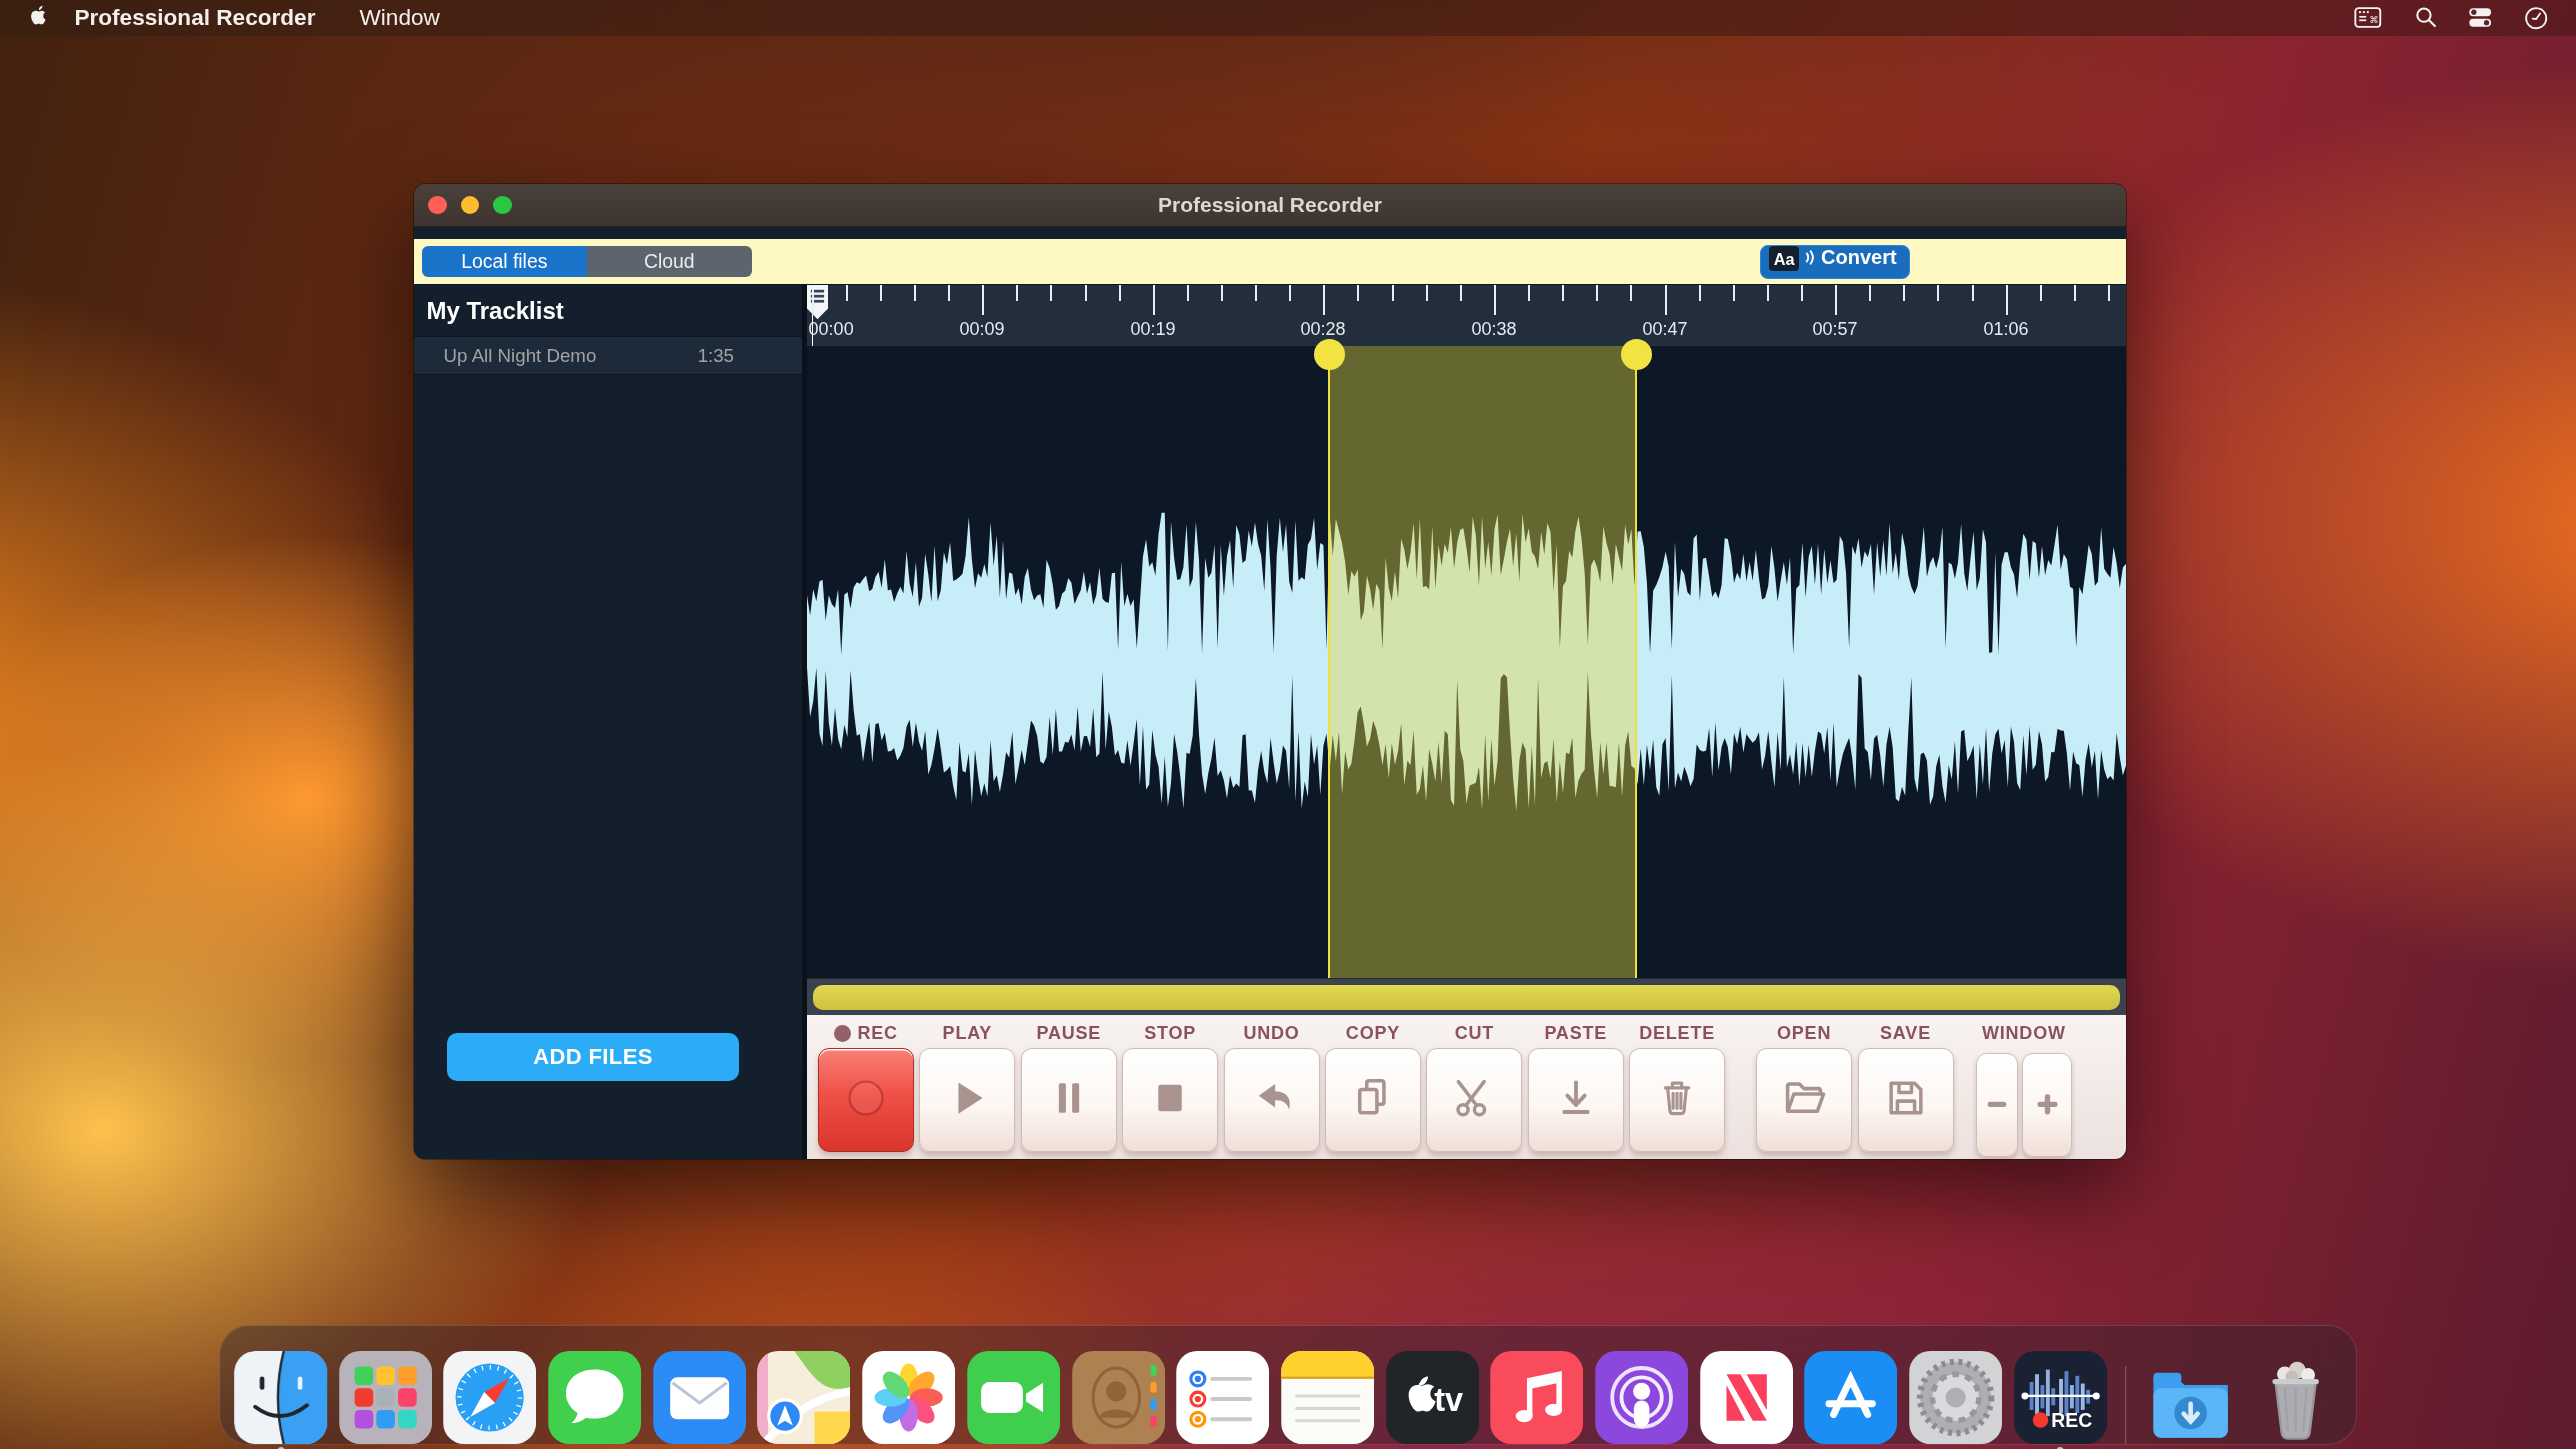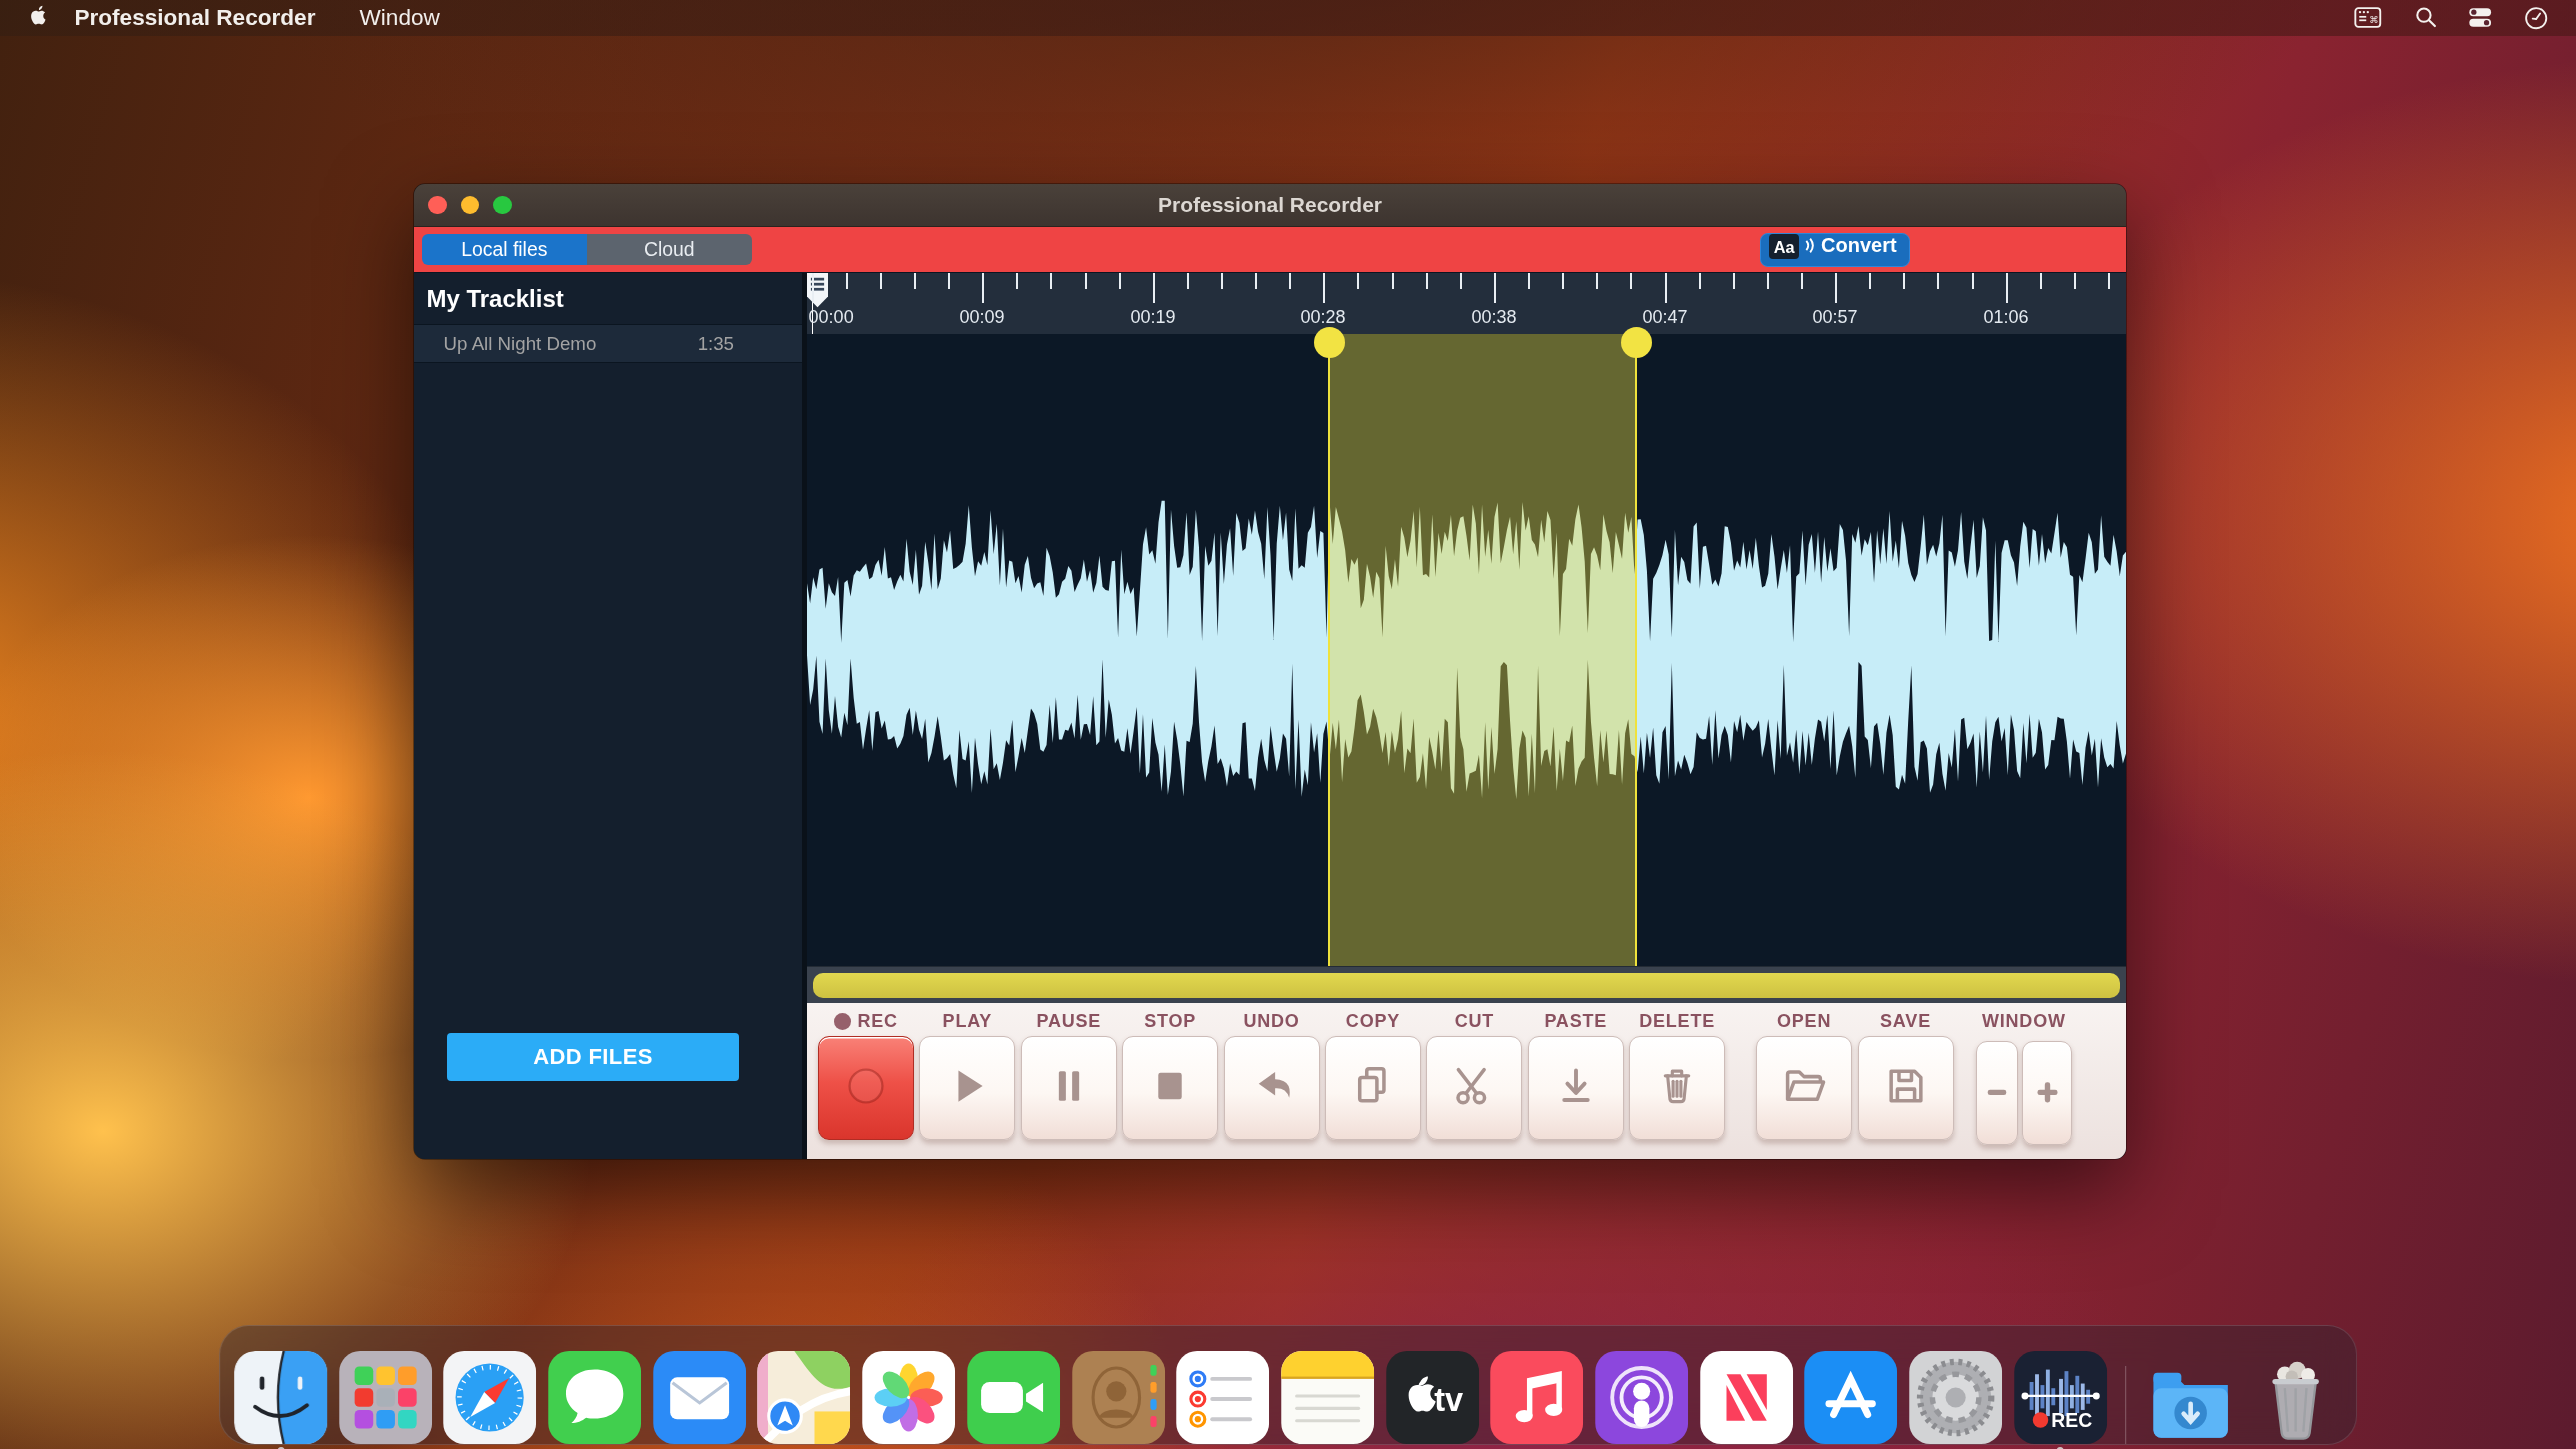--- a/index.html
+++ b/index.html
@@ -40,22 +40,23 @@
     border-bottom:0.8px solid #2a231e;
   }
   .traffic{display:flex;gap:14px;margin-left:14px;}
   .tl{width:18.7px;height:18.7px;border-radius:50%;}
   .tl.red{background:#ff5f57;}  .tl.yellow{background:#febc2e;} .tl.green{background:#28c840;}
   .win-title{
     position:absolute;left:0;right:0;text-align:center;
     color:#dcd7d2;font-weight:bold;font-size:21px;pointer-events:none;
   }
   .tabrow{
-    height:45px;flex:0 0 45px;background:#ef4444;position:relative;
+    height:45px;flex:0 0 45px;background:#fef9c3;position:relative;
     border-bottom:1.6px solid #0c1522;
+    margin-top:12px;
   }
   .segmented{
     position:absolute;left:7.8px;top:7px;height:31px;display:flex;
     border-radius:6.2px;overflow:hidden;font-size:19.4px;
   }
   .seg{width:165px;display:flex;align-items:center;justify-content:center;color:#fff;}
   .seg.active{background:#1b74ca;}
   .seg.inactive{background:#5c646e;color:#e9edf1;}
   .convert-btn{
     position:absolute;right:216px;top:6.2px;height:34px;padding:0 12.4px 0 7.8px;
@@ -78,21 +79,21 @@
     border-bottom:1.6px solid #0b1520;
   }
   .track-row{
     height:37px;background:#1d2a3a;border-bottom:1.6px solid #0b1520;
     display:flex;align-items:center;color:#a3a3a3;font-size:18.7px;
   }
   .track-name{padding-left:29.6px;flex:1;}
   .track-dur{padding-right:68px;}
   .addfiles{
     position:absolute;left:33px;bottom:78px;width:292px;height:48px;
-    background:#2bacf7;border-radius:4px;color:#fff;font-weight:bold;font-size:22px;
+    background:#2bacf7;border-radius:10px;color:#fff;font-weight:bold;font-size:22px;
     display:flex;align-items:center;justify-content:center;letter-spacing:0.4px;
   }
   .main{flex:1;display:flex;flex-direction:column;min-width:0;}
   
   .ruler{height:61px;flex:0 0 61px;background:#232e3c;position:relative;}
   .tick{position:absolute;top:0;width:2.3px;background:#e9eef3;}
   .tick.major{height:29.6px;} .tick.minor{height:15.6px;}
   .tlabel{position:absolute;top:34px;color:#e4eaf0;font-size:18px;transform:translateX(-50%);white-space:nowrap;}
   .tlabel.first{transform:none;}
   .playhead{position:absolute;left:4.7px;top:0;width:1.6px;height:61px;background:#fff;}

